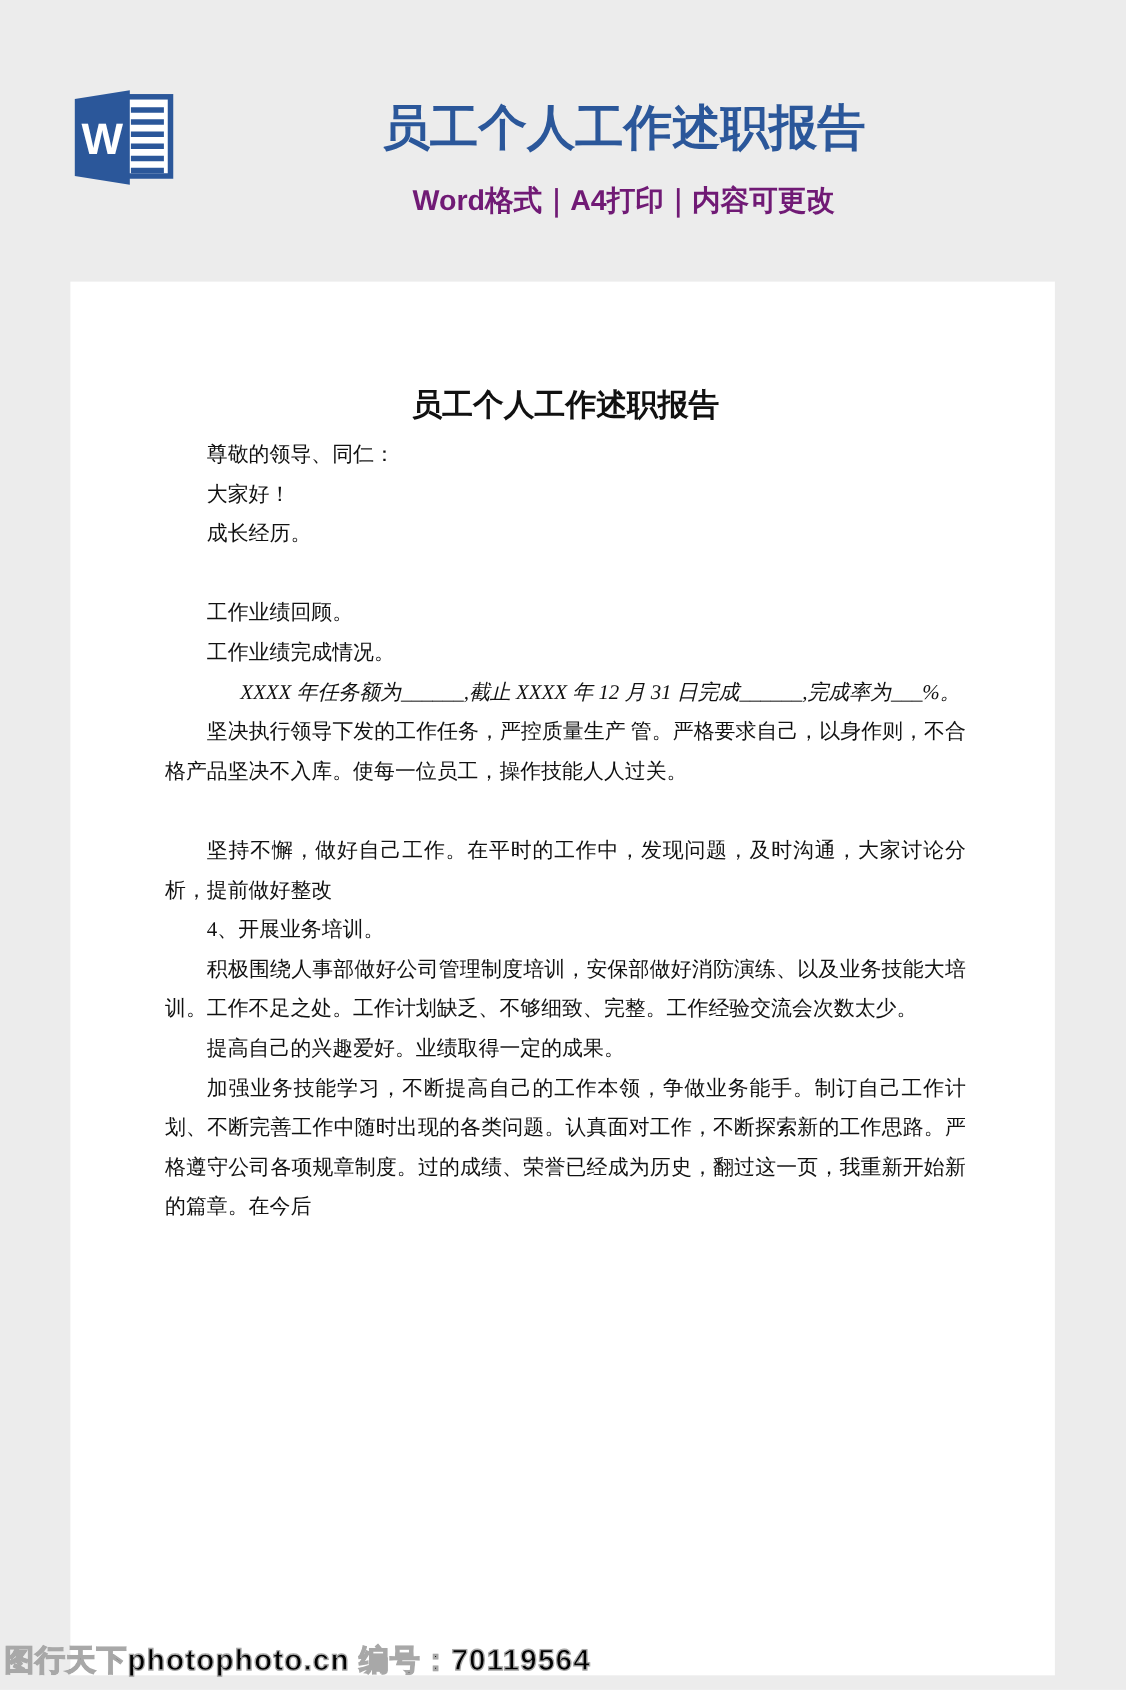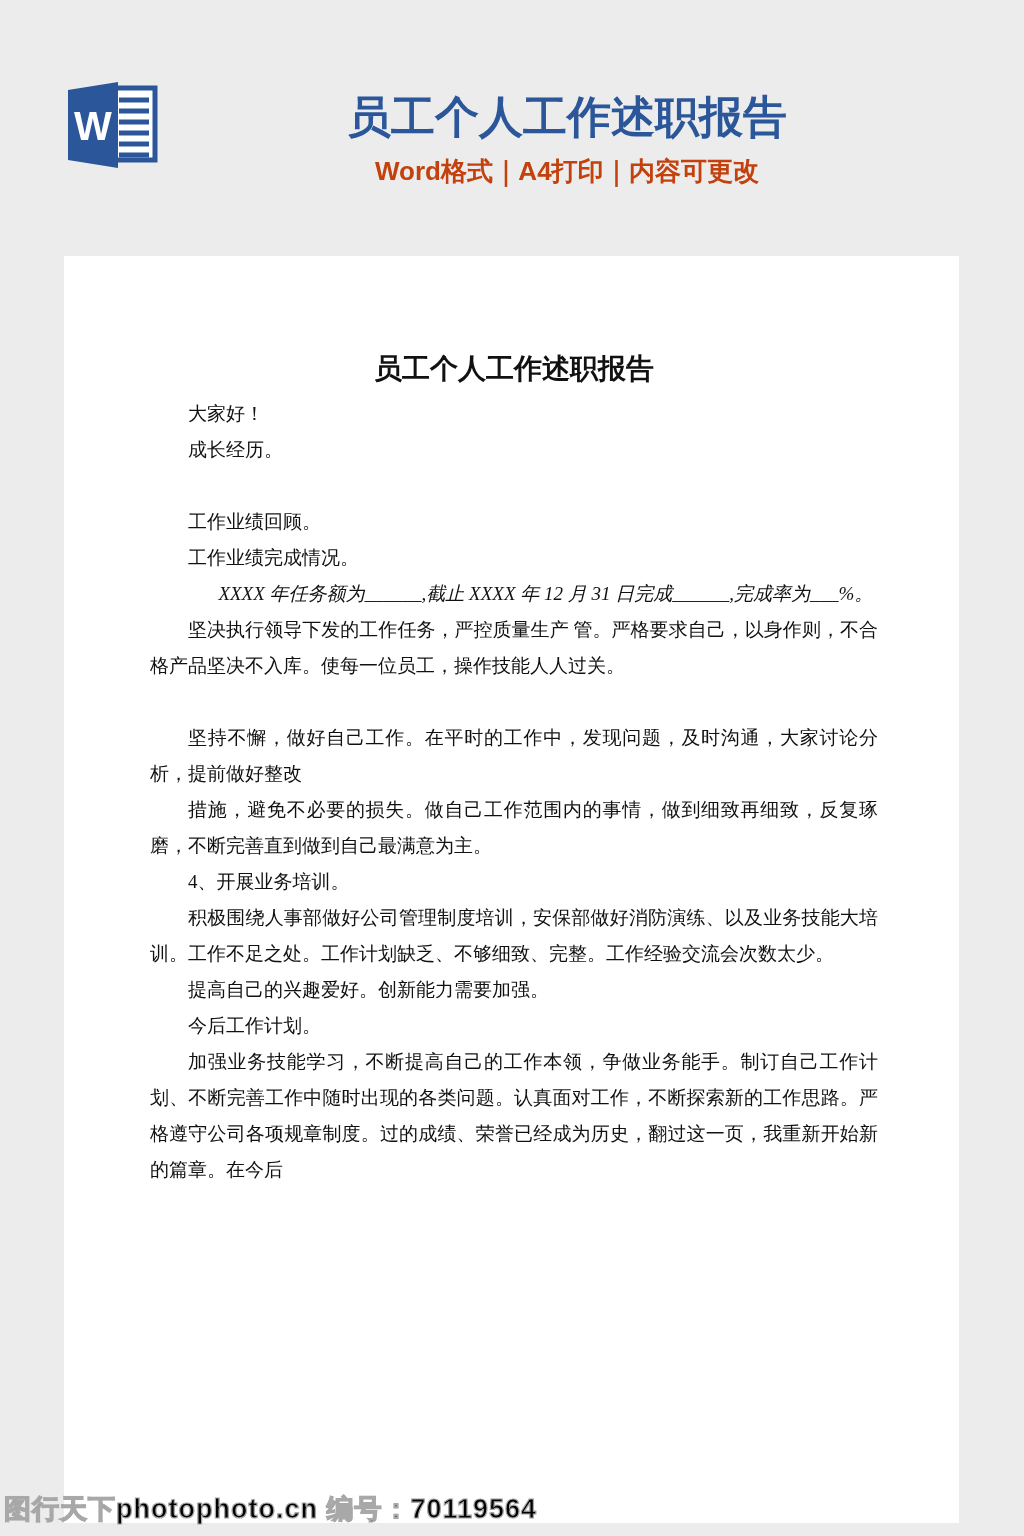--- a/index.html
+++ b/index.html
@@ -7,21 +7,21 @@
   body { font-family:"Liberation Serif", serif; background:#ececec; position:relative; overflow:hidden; }
 
   .canvas { position:absolute; inset:0; width:1024px; height:1536px; background:var(--bg,#ececec); }
 
   
   .site-header { position:absolute; left:0; top:0; width:1024px; height:256px; }
   .word-icon { position:absolute; left:62px; top:80px; width:100px; height:90px; }
   .header-text { position:absolute; left:150px; right:40px; top:94px; text-align:center;
                  font-family:"Liberation Sans", sans-serif; }
   .header-title { font-size:44px; line-height:46px; font-weight:bold; color:var(--accent,#2b579a); }
-  .header-subtitle { margin-top:16px; font-size:26px; line-height:30px; color:#c2410c; font-weight:bold; }
+  .header-subtitle { margin-top:27px; font-size:26px; line-height:30px; color:#701a75; font-weight:bold; }
 
   
   .doc-page { position:absolute; left:64px; top:256px; width:895px; height:1267px;
               background:#ffffff; padding:96px 81px 0 86px; }
   .doc-title { font-size:28px; line-height:34px; font-weight:bold; color:#111;
                text-align:center; margin-bottom:10px; font-family:"Liberation Serif", serif; }
   .doc-body p { font-size:19px; line-height:36px; color:#111; text-align:justify;
                 font-family:"Liberation Serif", serif; }
   .doc-body p.normal { text-indent:2em; }
   .doc-body p.deep   { text-indent:3.6em;font-style:italic; }
@@ -57,33 +57,32 @@
     </div>
     <div class="header-text">
       <div class="header-title">员工个人工作述职报告</div>
       <div class="header-subtitle">Word格式｜A4打印｜内容可更改</div>
     </div>
   </header>
 
   <main class="doc-page">
     <h2 class="doc-title">员工个人工作述职报告</h2>
     <div class="doc-body" id="doc-body">
+        <p class="normal">尊敬的领导、同仁：</p>
         <p class="normal">大家好！</p>
         <p class="normal">成长经历。</p>
         <p class="blank"></p>
         <p class="normal">工作业绩回顾。</p>
         <p class="normal">工作业绩完成情况。</p>
         <p class="deep">XXXX 年任务额为______,截止 XXXX 年 12 月 31 日完成______,完成率为___%。</p>
         <p class="normal">坚决执行领导下发的工作任务，严控质量生产 管。严格要求自己，以身作则，不合格产品坚决不入库。使每一位员工，操作技能人人过关。</p>
         <p class="blank"></p>
         <p class="normal">坚持不懈，做好自己工作。在平时的工作中，发现问题，及时沟通，大家讨论分析，提前做好整改</p>
-        <p class="normal">措施，避免不必要的损失。做自己工作范围内的事情，做到细致再细致，反复琢磨，不断完善直到做到自己最满意为主。</p>
         <p class="normal">4、开展业务培训。</p>
         <p class="normal">积极围绕人事部做好公司管理制度培训，安保部做好消防演练、以及业务技能大培训。工作不足之处。工作计划缺乏、不够细致、完整。工作经验交流会次数太少。</p>
-        <p class="normal">提高自己的兴趣爱好。创新能力需要加强。</p>
-        <p class="normal">今后工作计划。</p>
+        <p class="normal">提高自己的兴趣爱好。业绩取得一定的成果。</p>
         <p class="normal">加强业务技能学习，不断提高自己的工作本领，争做业务能手。制订自己工作计划、不断完善工作中随时出现的各类问题。认真面对工作，不断探索新的工作思路。严格遵守公司各项规章制度。过的成绩、荣誉已经成为历史，翻过这一页，我重新开始新的篇章。在今后</p>
       </div>
   </main>
 
   <div class="watermark">图行天下photophoto.cn 编号：70119564</div>
 
 </div>
 
 </body></html>

